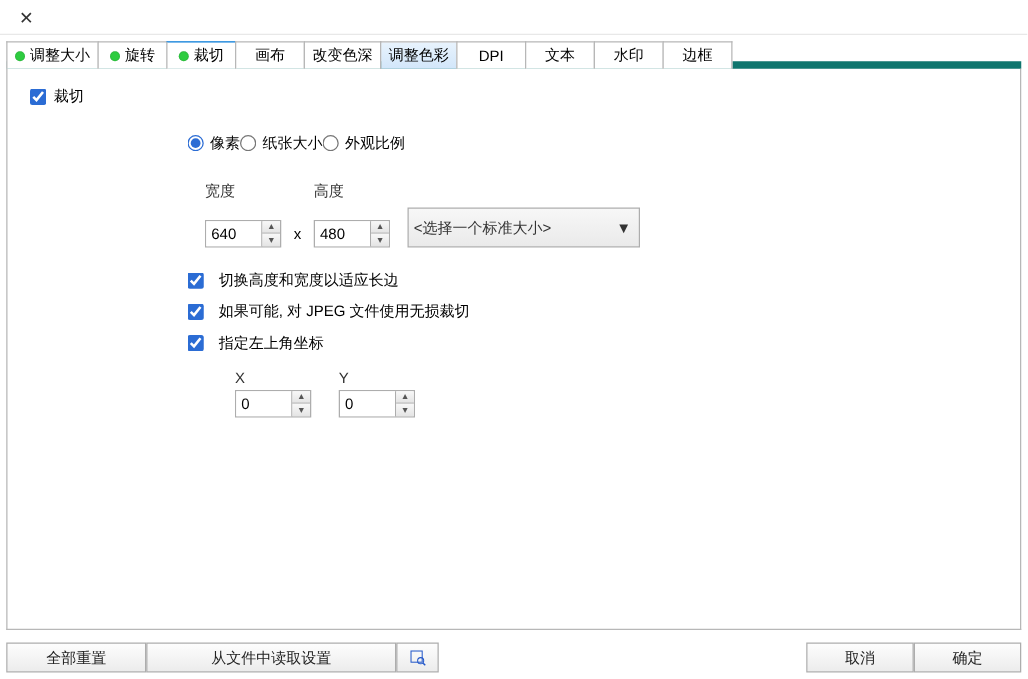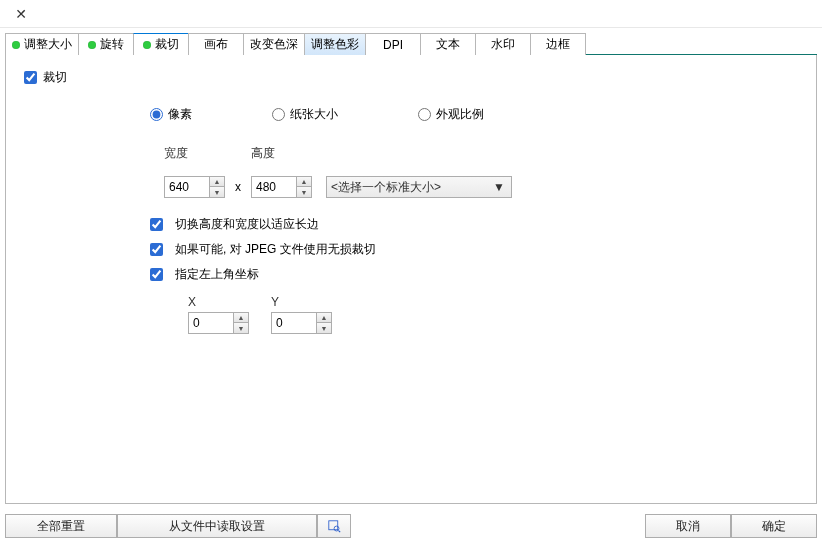--- a/index.html
+++ b/index.html
@@ -30,21 +30,21 @@
   cursor: default;
 }
 .content {
   flex: 1;
   display: flex;
   flex-direction: column;
   padding: 5px;
 }
 .tabs {
   display: flex;
-  border-bottom: 1px solid #0f766e;
+  border-bottom: 6px solid #0f766e;
   height: 22px;
 }
 .tab {
   height: 22px;
   min-width: 56px;
   padding: 0 6px;
   display: flex;
   align-items: center;
   justify-content: center;
   gap: 4px;
@@ -83,21 +83,21 @@
 .checkbox-row {
   display: flex; align-items: center; gap: 6px;
   margin-bottom: 20px;
 }
 .checkbox-row.sm { margin-bottom: 6px; }
 input[type=checkbox] {
   width: 13px; height: 13px;
   accent-color: #2b6cd4;
 }
 .radio-row {
-  display: flex; align-items: flex-start; gap: 80px;
+  display: flex; align-items: flex-start; 
   margin-left: 126px;
   margin-bottom: 22px;
 }
 .radio-row label { display: flex; align-items: center; gap: 5px; }
 input[type=radio] { width: 13px; height: 13px; accent-color: #2b6cd4; }
 .dim-row {
   display: flex; align-items: flex-end; gap: 8px;
   margin-left: 140px; margin-bottom: 18px;
 }
 .dim-col { display: flex; flex-direction: column; gap: 14px; }
@@ -120,21 +120,21 @@
 }
 .spinner .btn {
   width: 14px; height: 10px;
   display: flex; align-items: center; justify-content: center;
   background: linear-gradient(#f8f8f8, #e4e4e4);
   font-size: 7px; color: #555;
 }
 .spinner .btn:first-child { border-bottom: 1px solid #adadad; }
 .x-char { padding: 0 2px 4px 2px; }
 .select {
-  height: 22px;
+  height: 32px;
   min-width: 186px;
   border: 1px solid #adadad;
   display: flex; align-items: center;
   padding: 1px 4px;
   background: linear-gradient(#f7f7f7, #eaeaea);
   gap: 4px;
   margin-left: 6px;
 }
 .select .val { flex: 1; color: #333; }
 .select .arrow {

